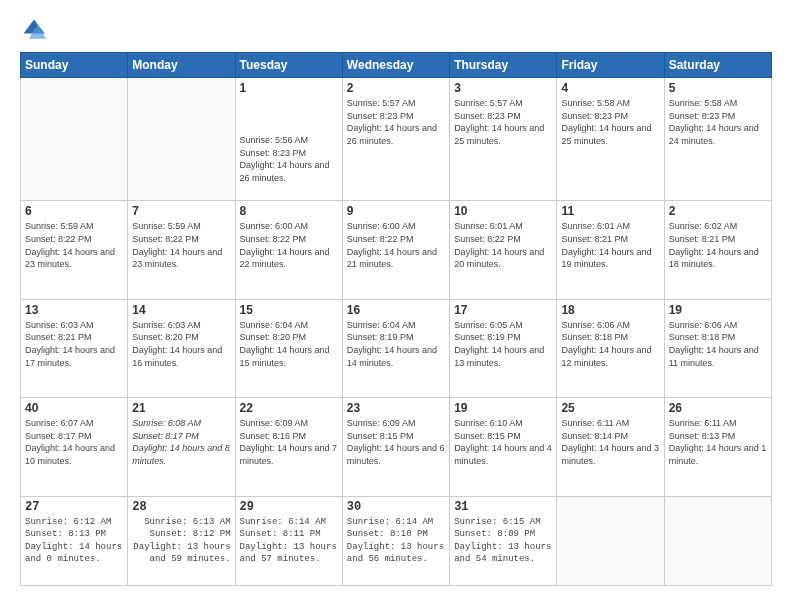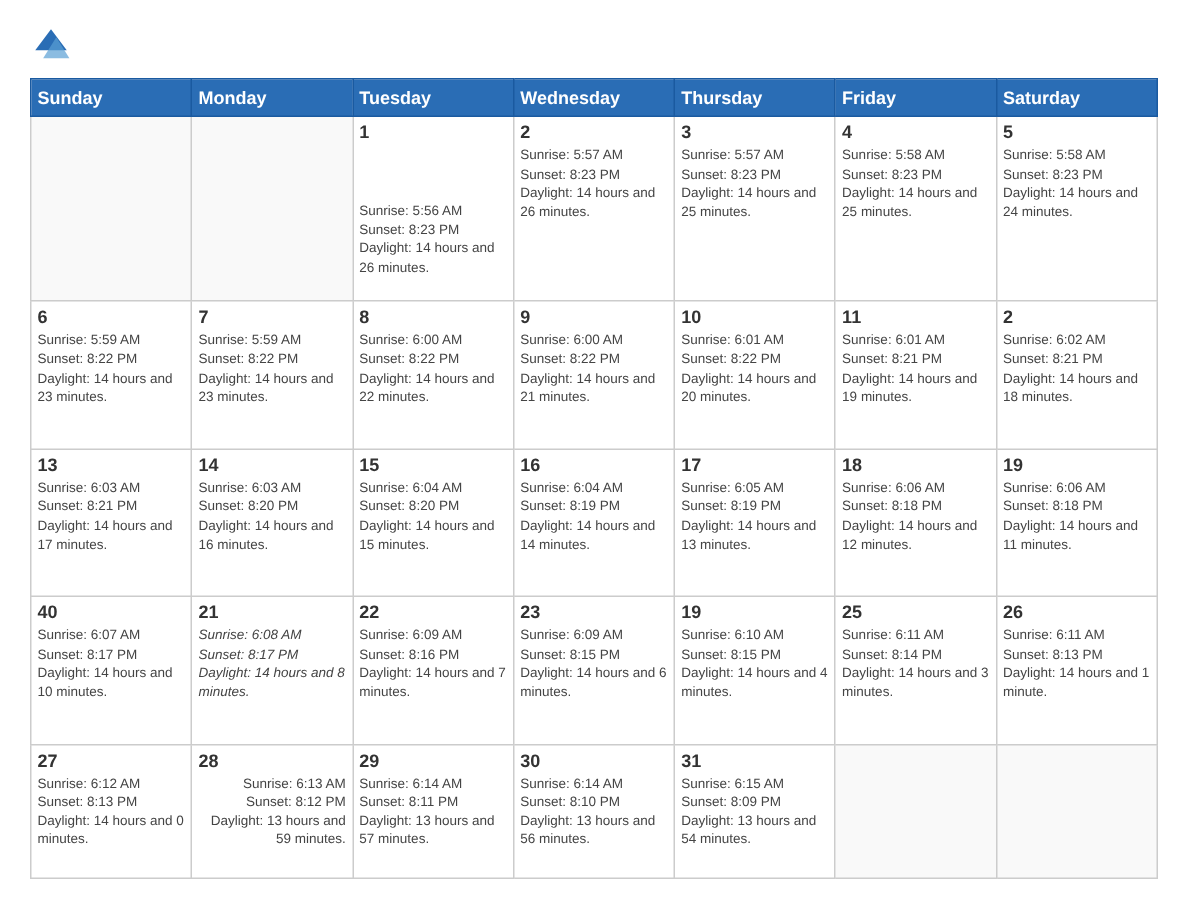--- a/index.html
+++ b/index.html
@@ -94,20 +94,21 @@
     .day-info {
       font-size: 9px;
       color: #444;
       line-height: 1.4;
     }
     .empty-cell {
       background: #f9f9f9;
     }
     tr:last-child td {
       height: 80px;
+      font-family: Liberation Mono, monospace;
     }
   </style>
 </head>
 <body>
 
 <div class="page">
   <div class="header">
     <div class="logo">
       <svg class="logo-icon" viewBox="0 0 32 32">
         <polygon points="16,4 28,20 4,20" fill="#2a6db5"></polygon>

